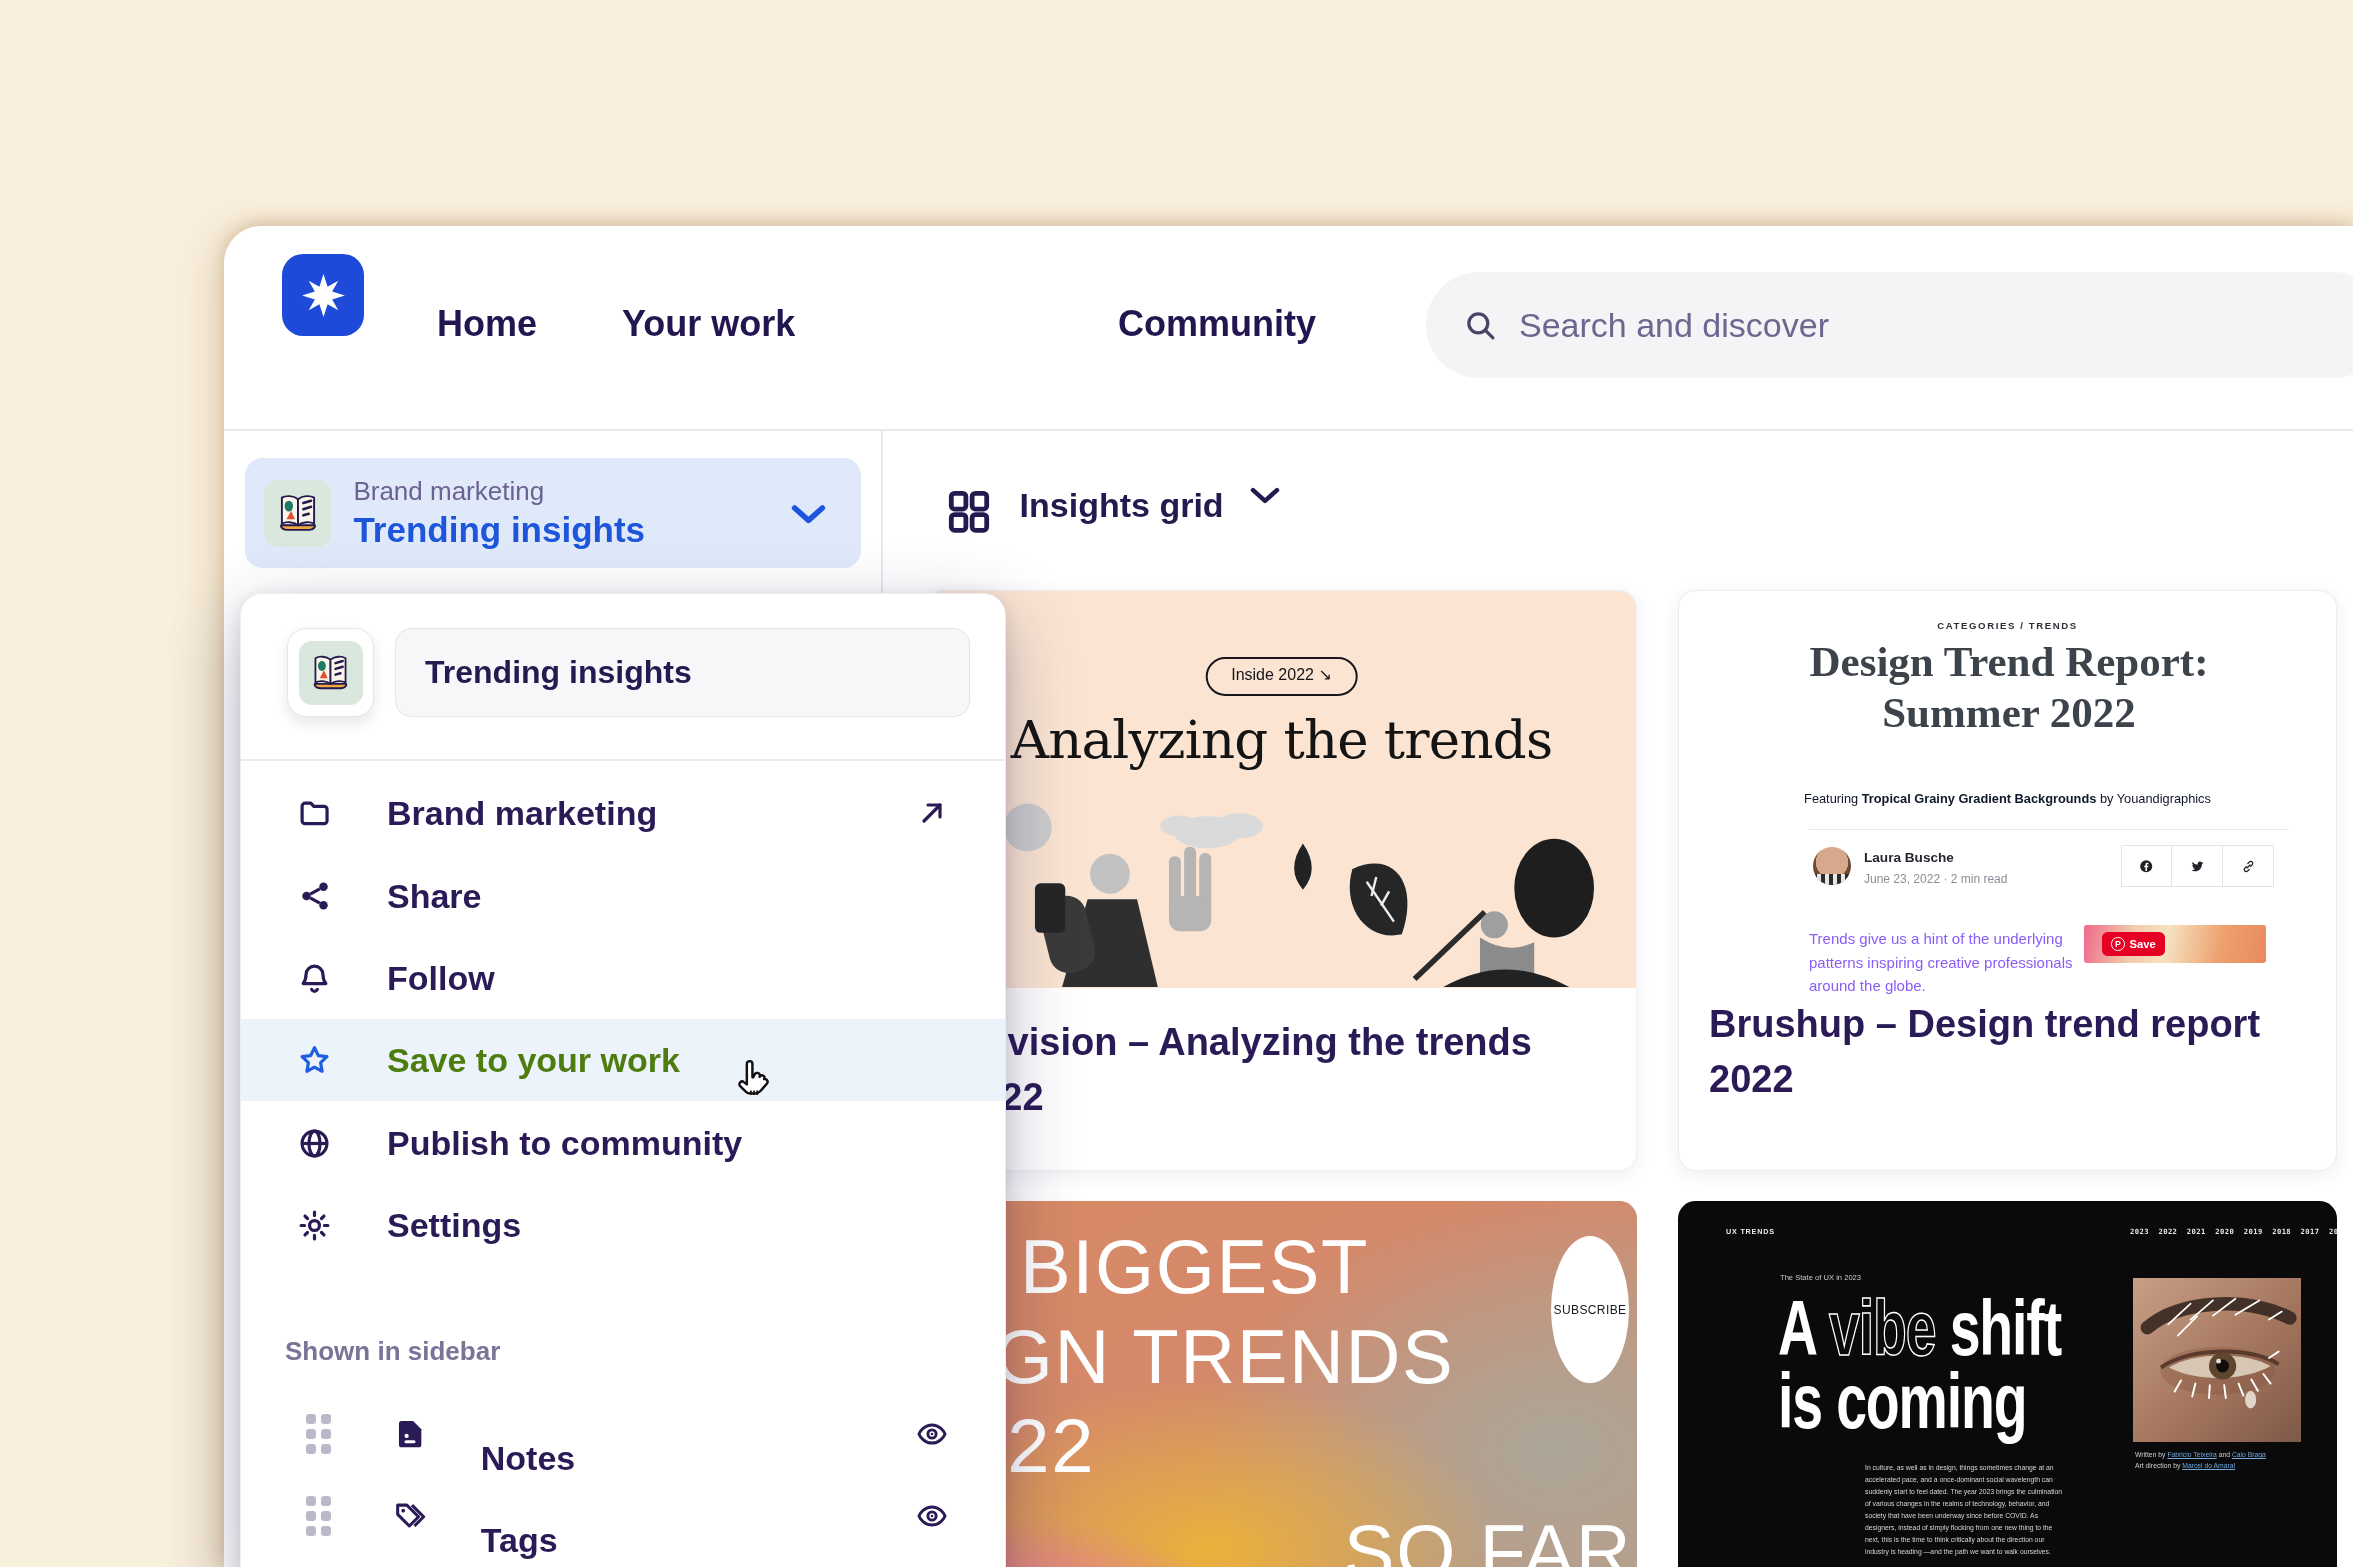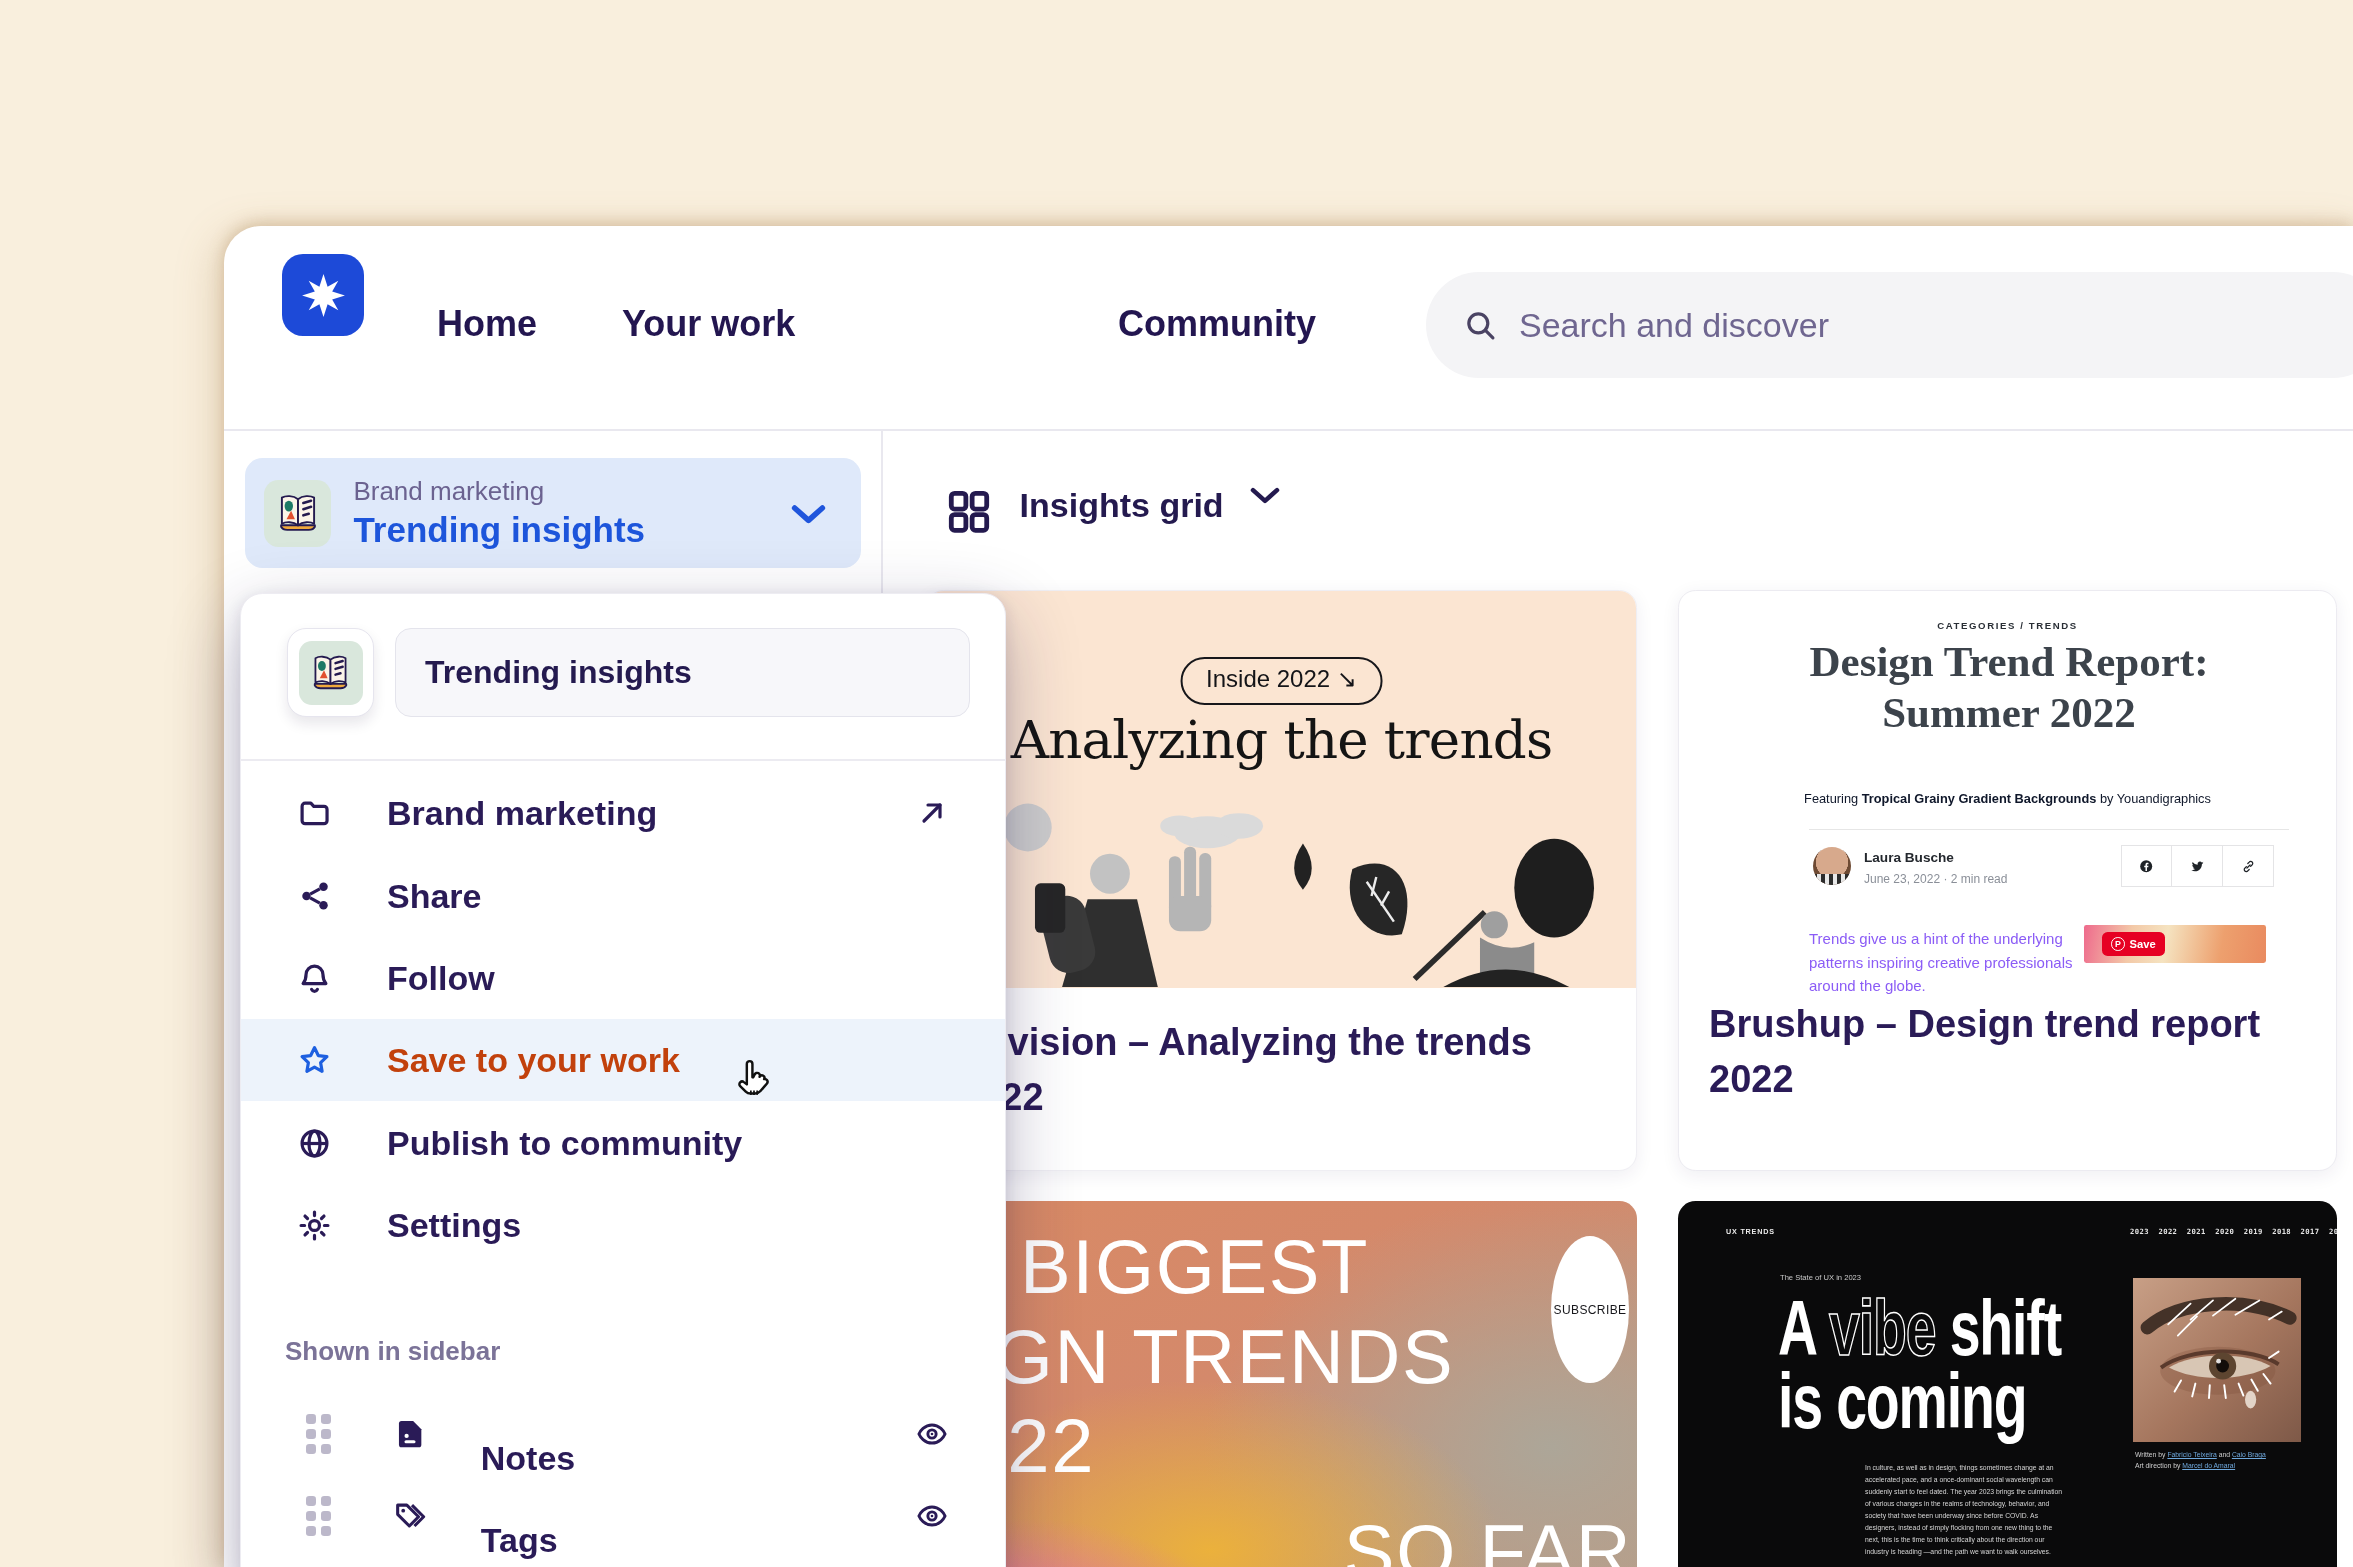--- a/index.html
+++ b/index.html
@@ -43,39 +43,39 @@
     display:flex; align-items:center; justify-content:center; cursor:pointer; }
   .icon-btn .proj-tile { margin:0; width:64px; height:64px; border-radius:12.8px; }
   .name-input { position:absolute; left:154px; top:34px; width:575px; height:89px; background:#F7F7FA;
     border:1.6px solid #E4E4EC; border-radius:16px; font-size:32px; font-weight:600; color:#241A4F;
     padding:0 29px; outline:none; font-family:"Liberation Sans",sans-serif; }
   .panel-divider { position:absolute; left:0; top:165px; width:100%; height:1.6px; background:#ECEBF1; }
   .menu-row { position:absolute; left:0; width:100%; height:82px; display:flex; align-items:center; cursor:pointer; }
   .menu-row .mi { width:35px; height:35px; margin-left:56px; flex:none; display:flex; align-items:center; justify-content:center; }
   .menu-row .ml { margin-left:55px; font-size:34px; font-weight:600; color:#2A1B57; }
   .menu-row.hl { background:#EDF3FB; }
-  .menu-row.hl .ml { color:#c2410c; }
+  .menu-row.hl .ml { color:#4d7c0f; }
   .row-trail { position:absolute; right:57px; width:32px; height:32px; }
   .section-label { position:absolute; left:44px; top:742px; font-size:26px; font-weight:600; color:#7B7398; }
   .side-row { position:absolute; left:0; width:100%; height:82px; display:flex; align-items:center; }
   .dots { display:grid; grid-template-columns:repeat(2,9.6px); grid-auto-rows:9.6px; gap:5.6px; margin-left:65px; }
   .dots i { width:9.6px; height:9.6px; border-radius:3.2px; background:#BCB8CA; }
   .side-row .si { width:37px; height:37px; margin-left:61px; display:flex; align-items:center; justify-content:center; }
   .side-row .sl { margin-left:52px; font-size:34px; font-weight:600; color:#2A1B57;margin-top:48px; }
 
   
   .view-hd { position:absolute; left:720px; top:260px; display:flex; align-items:flex-start; gap:25.6px; cursor:pointer; }
   .view-title { font-size:34px; font-weight:700; color:#241A4F; }
 
   
   .card { position:absolute; border-radius:17.6px; overflow:hidden; background:#fff; }
   .c1 { left:702px; top:364px; width:711px; height:581px; border:0.8px solid #EFEEF3; box-shadow:0 4.8px 17.6px rgba(40,30,80,.07); }
   .c1-hero { position:absolute; left:0; top:0; width:100%; height:397px; background:#FBE5D2; }
   .badge { position:absolute; top:66px; left:50%; transform:translateX(-50%); border:2.4px solid #17171b; border-radius:799px;
-    padding:6.4px 24px 9.6px; font-size:24px; color:#141418; white-space:nowrap; }
+    padding:6.4px 24px 9.6px; font-size:16px; color:#141418; white-space:nowrap; }
   .c1-headline { position:absolute; top:118px; width:100%; text-align:center; font-family:"DejaVu Serif","Liberation Serif",serif;
     font-size:53px; font-weight:400; color:#141414; letter-spacing:-0.8px; }
   .card-title { position:absolute; font-size:38px; font-weight:700; line-height:1.45; color:#2A1B57; }
 
   .c2 { left:1454px; top:364px; width:659px; height:581px; border:0.8px solid #ECEBF1; box-shadow:0 4.8px 17.6px rgba(40,30,80,.07); }
   .kicker { position:absolute; top:29px; width:100%; text-align:center; font-size:9.6px; font-weight:700;
     letter-spacing:1.6px; color:#2A2F36; }
   .c2-headline { position:absolute; top:46px; left:50px; width:560px; text-align:center;
     font-family:"Liberation Serif",serif; font-size:43px; font-weight:700; line-height:1.18; color:#3C434B; }
   .featuring { position:absolute; top:200px; width:100%; text-align:center; font-size:12.8px; color:#0f172a; }

